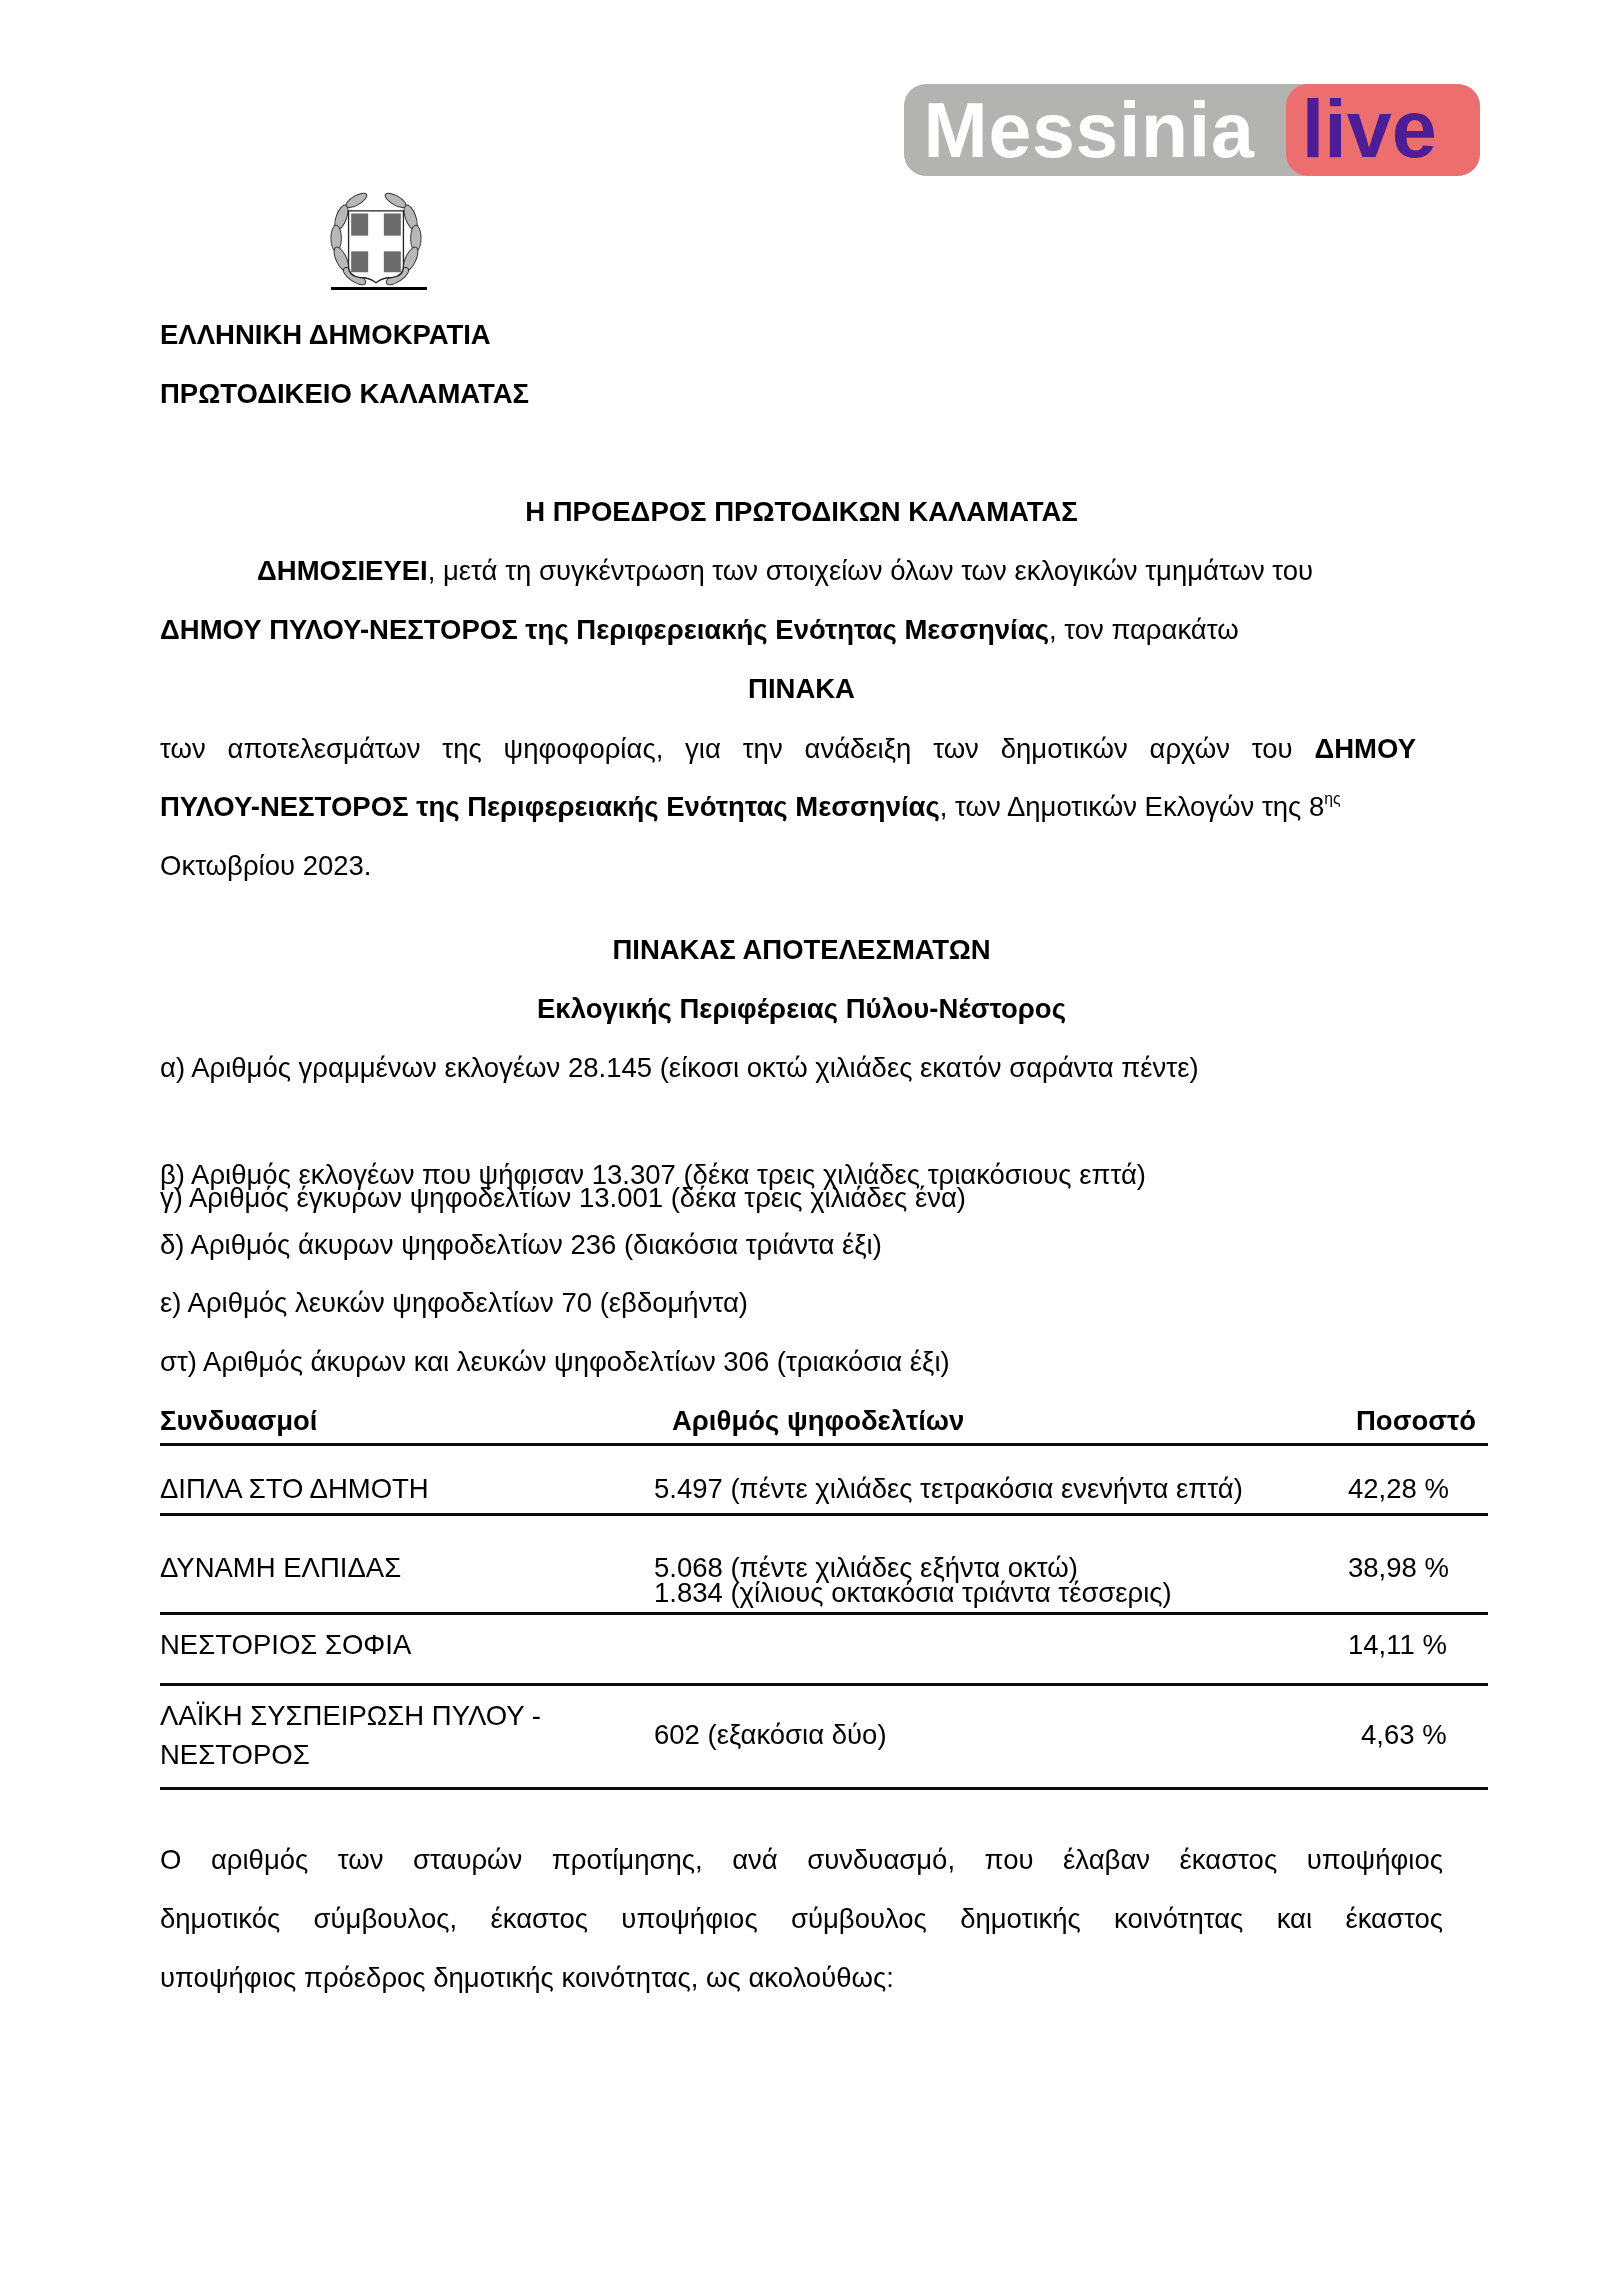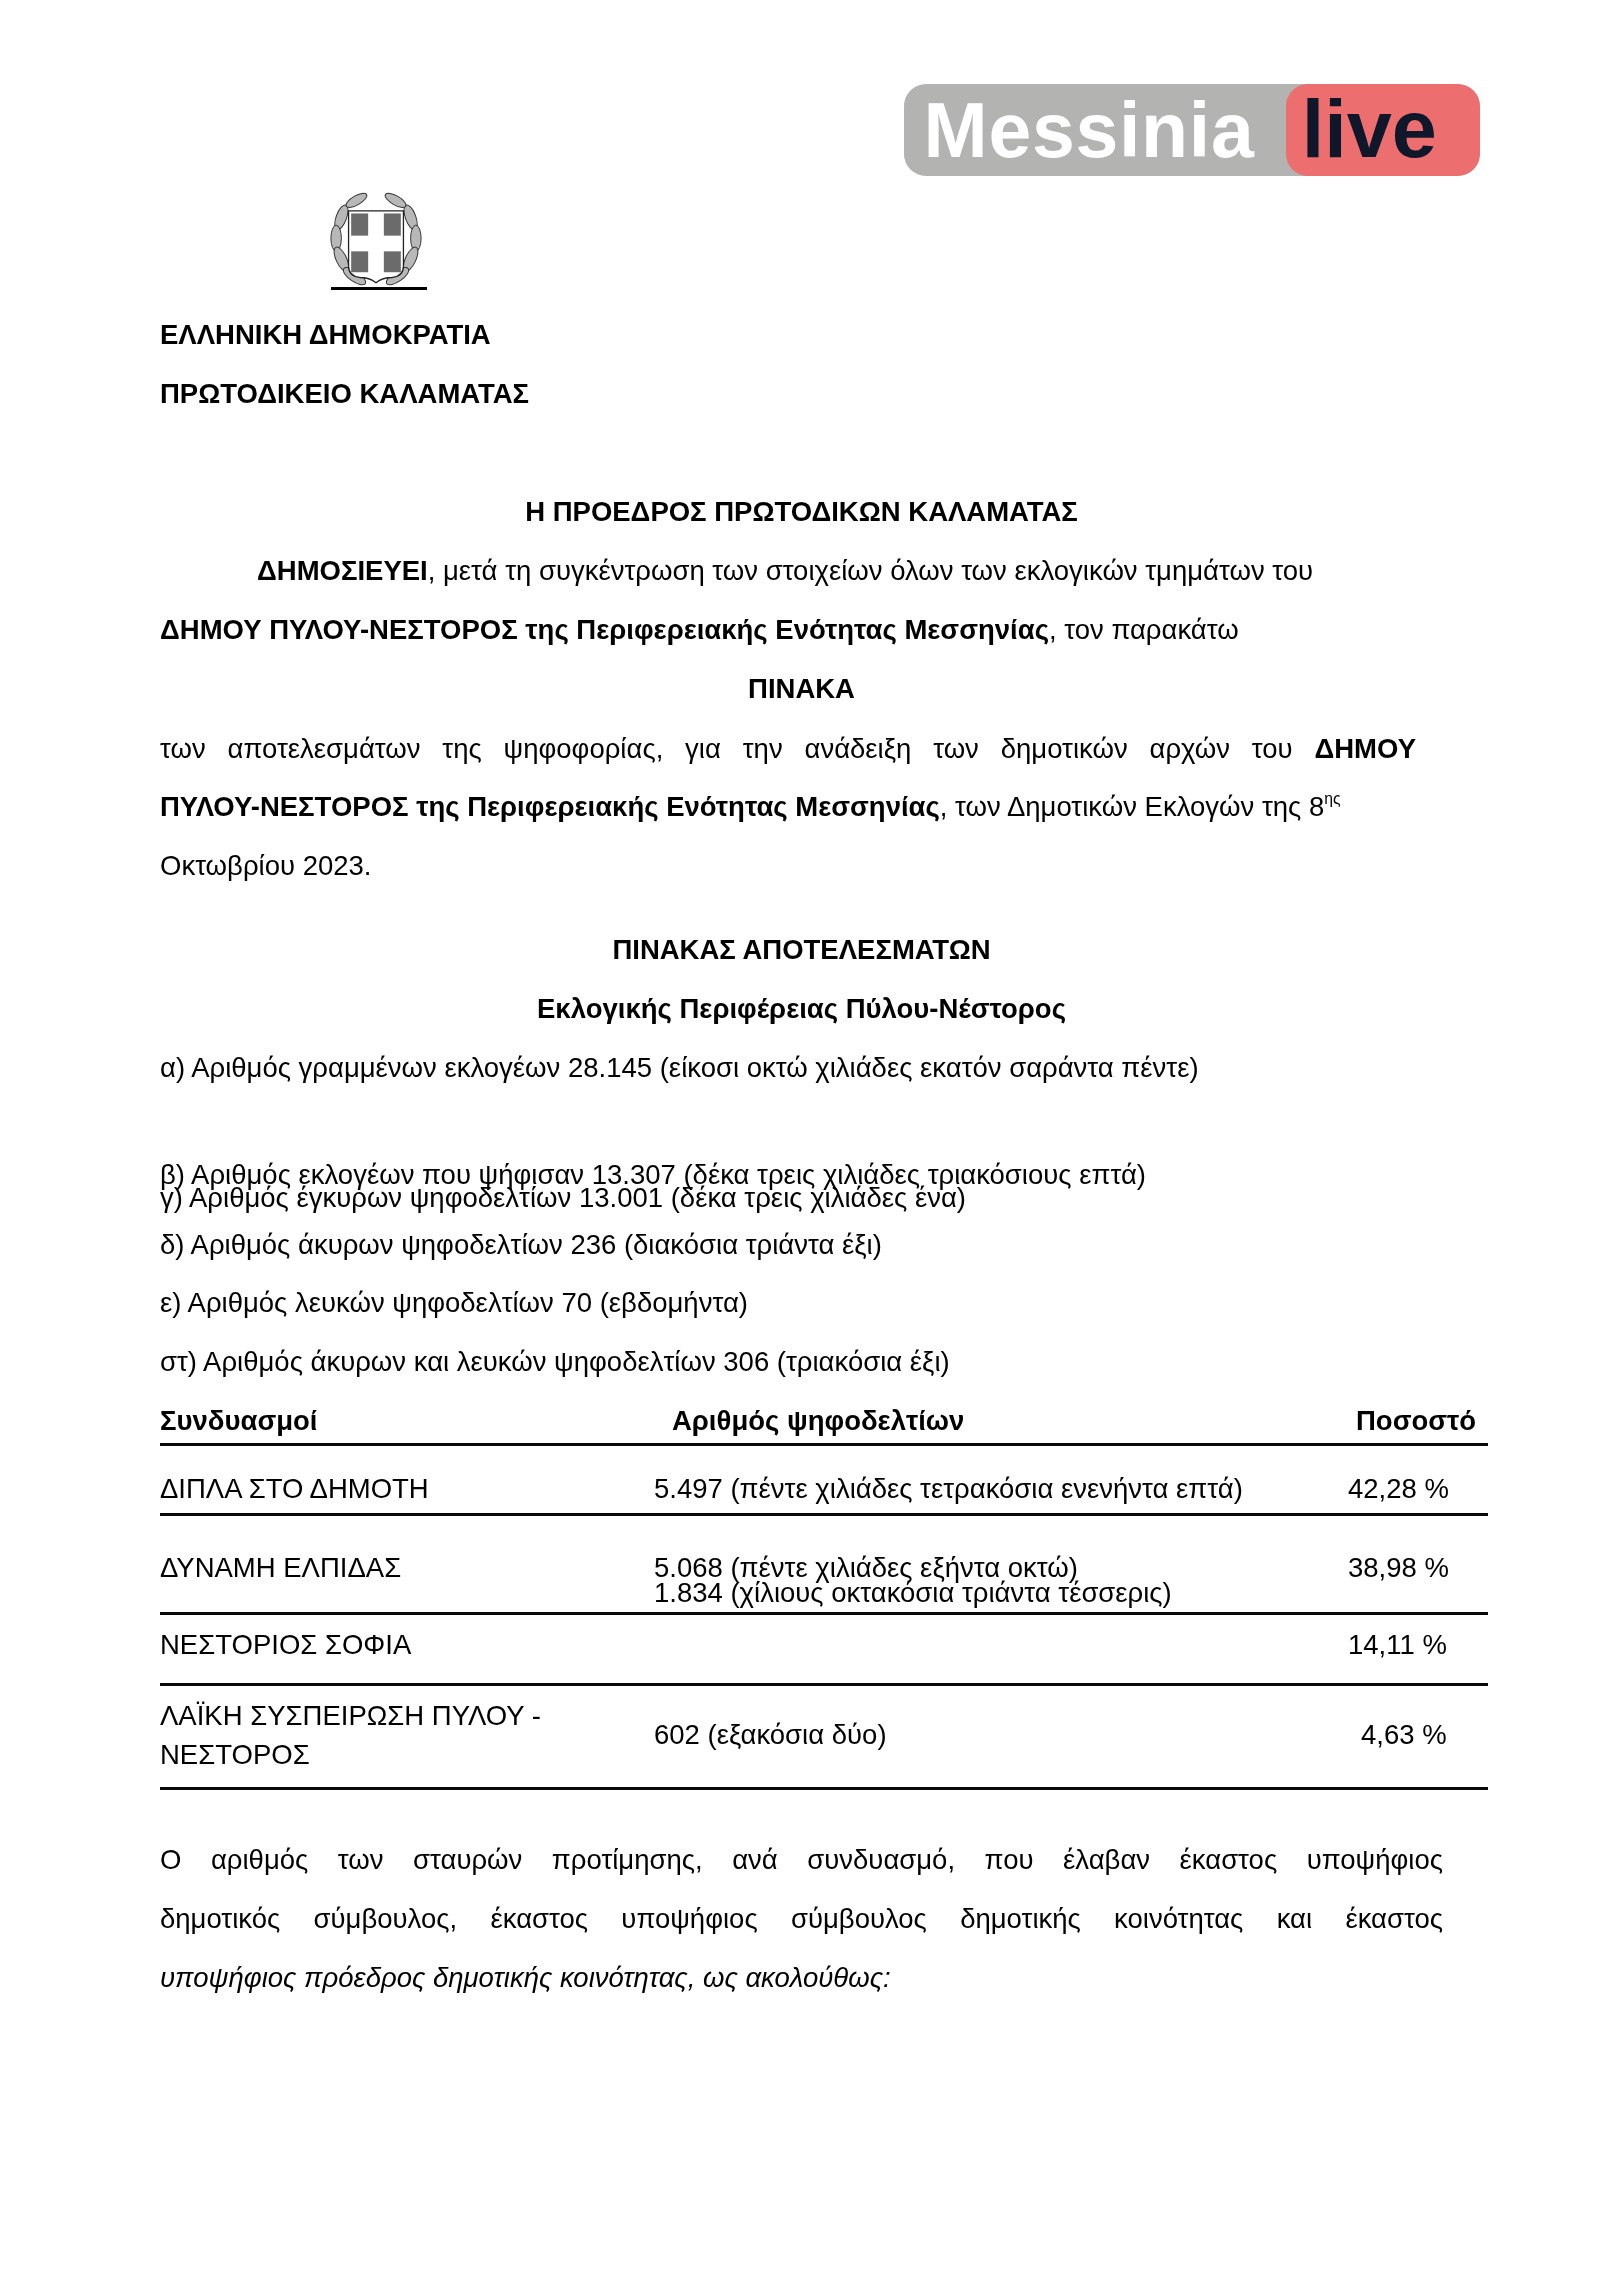--- a/index.html
+++ b/index.html
@@ -12,21 +12,21 @@
   .just { text-align:justify; text-align-last:justify; white-space:normal; }
 
   
   #logo { left:904px; top:84px; width:576px; height:92px; border-radius:22px;
           background:#b3b3b2; overflow:hidden; }
   #logo .grey { position:absolute; left:19.6px; top:3.9px; font-size:77px; line-height:84px;
                 font-weight:bold; color:#fff; letter-spacing:0.7px; }
   #logo .red { position:absolute; right:0; top:0; width:194px; height:92px; background:#ec6e6e;
                border-radius:22px; }
   #logo .red span { position:absolute; left:15.7px; top:1.3px; font-size:81px; line-height:88px;
-                    font-weight:bold; color:#0f172a; }
+                    font-weight:bold; color:#4c1d95; }
 
   
   .tbl-line { position:absolute; left:160px; width:1328px; height:3.3px; background:#0a0a0a; }
   .c1 { left:160px; }
   .c2 { left:654px; }
   sup { font-size:15.7px; line-height:0; vertical-align:11.8px;margin-top:20px; }
 </style>
 </head>
 <body>
 
@@ -121,14 +121,14 @@
     <div class="abs t c1" style="top:1699px;">ΛΑΪΚΗ ΣΥΣΠΕΙΡΩΣΗ ΠΥΛΟΥ -</div>
     <div class="abs t c1" style="top:1738px;">ΝΕΣΤΟΡΟΣ</div>
     <div class="abs t c2" style="top:1718px;">602 (εξακόσια δύο)</div>
     <div class="abs t" style="left:1361px; top:1718px;">4,63 %</div>
   </div>
   <div class="tbl-line" style="top:1787px;"></div>
 </div>
 
 <div class="abs t just" style="left:160px; top:1843px; width:1283px;">Ο αριθμός των σταυρών προτίμησης, ανά συνδυασμό, που έλαβαν έκαστος υποψήφιος</div>
 <div class="abs t just" style="left:160px; top:1902px; width:1283px;">δημοτικός σύμβουλος, έκαστος υποψήφιος σύμβουλος δημοτικής κοινότητας και έκαστος</div>
-<div class="abs t" style="left:160px; top:1961px;font-style:italic;">υποψήφιος πρόεδρος δημοτικής κοινότητας, ως ακολούθως:</div>
+<div class="abs t" style="left:160px; top:1961px;">υποψήφιος πρόεδρος δημοτικής κοινότητας, ως ακολούθως:</div>
 
 
 </body></html>

